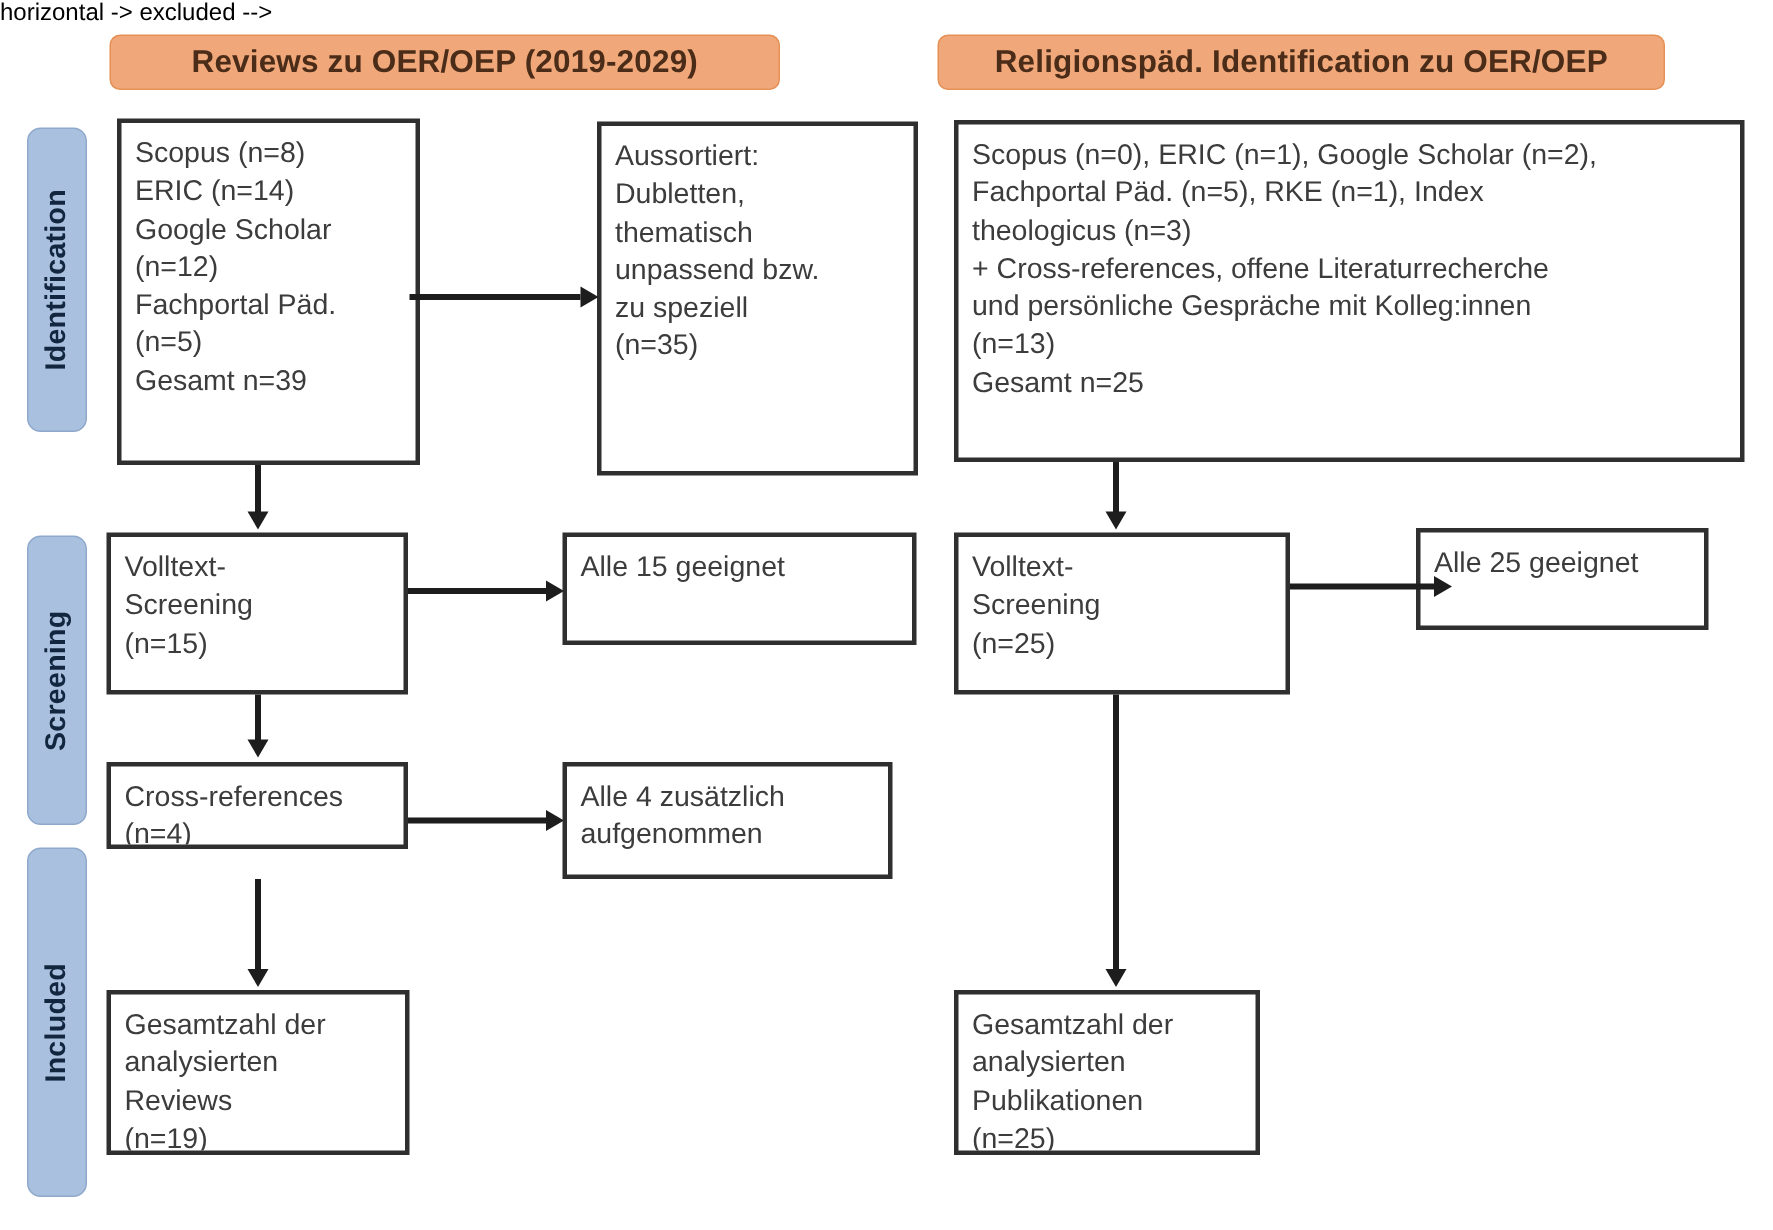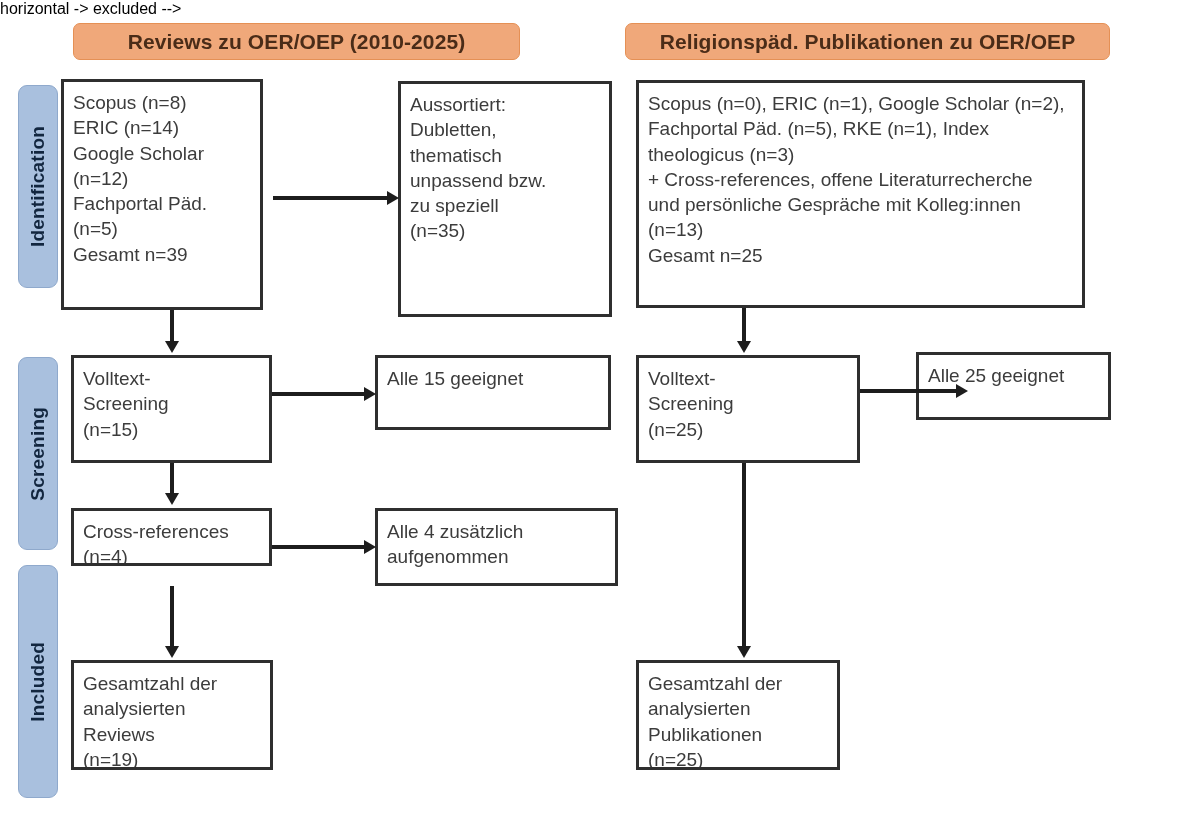--- a/index.html
+++ b/index.html
@@ -68,30 +68,30 @@
     background: #ffffff;
     border: 3px solid #2f2f2f;
     box-sizing: border-box;
     padding: 8px 6px 6px 9px;
     color: #3c3c3c;
     font-size: 19px;
     line-height: 1.33;
     white-space: pre-line;
     overflow: hidden;
   }
-  #box-sources-left      { left: 61px;  top: 79px;  width: 202px; height: 231px; }
+  #box-sources-left      { left: 78px;  top: 79px;  width: 202px; height: 231px; }
   #box-excluded          { left: 398px; top: 81px;  width: 214px; height: 236px; }
-  #box-sources-right     { left: 636px; top: 80px;  width: 449px; height: 228px; }
+  #box-sources-right     { left: 636px; top: 80px;  width: 527px; height: 228px; }
   #box-fulltext-left     { left: 71px;  top: 355px; width: 201px; height: 108px; }
   #box-allsuitable-left  { left: 375px; top: 355px; width: 236px; height: 75px;  }
   #box-crossref          { left: 71px;  top: 508px; width: 201px; height: 58px;  }
-  #box-crossref-added    { left: 375px; top: 508px; width: 243px; height: 78px;  }
+  #box-crossref-added    { left: 375px; top: 508px; width: 220px; height: 78px;  }
   #box-included-left     { left: 71px;  top: 660px; width: 202px; height: 110px; }
   #box-fulltext-right    { left: 636px; top: 355px; width: 224px; height: 108px; }
-  #box-allsuitable-right { left: 916px; top: 352px; width: 195px; height: 68px;  }
+  #box-allsuitable-right { left: 944px; top: 352px; width: 195px; height: 68px;  }
   #box-included-right    { left: 636px; top: 660px; width: 204px; height: 110px; }
 
   
   .conn-line {
     position: absolute;
     background: #1d1d1d;
   }
   .conn-v { width: 4px; }
   .conn-h { height: 4px; }
   .arrow-head {
@@ -109,23 +109,23 @@
     border-bottom: 7px solid transparent;
     border-left: 12px solid #1d1d1d;
   }
 </style>
 </head>
 <body>
 
 <div id="diagram">
 
   
-  <div id="header-left" class="col-header">Reviews zu OER/OEP (2010-2025)</div>
-
-  <div id="header-right" class="col-header">Religionspäd. Publikationen zu OER/OEP</div>
+  <div id="header-left" class="col-header">Reviews zu OER/OEP (2019-2029)</div>
+
+  <div id="header-right" class="col-header">Religionspäd. Identification zu OER/OEP</div>
 
   
   <div id="pill-identification" class="stage-pill">
     <span>Identification</span>
   </div>
 
   <div id="pill-screening" class="stage-pill">
     <span>Screening</span>
   </div>
 

